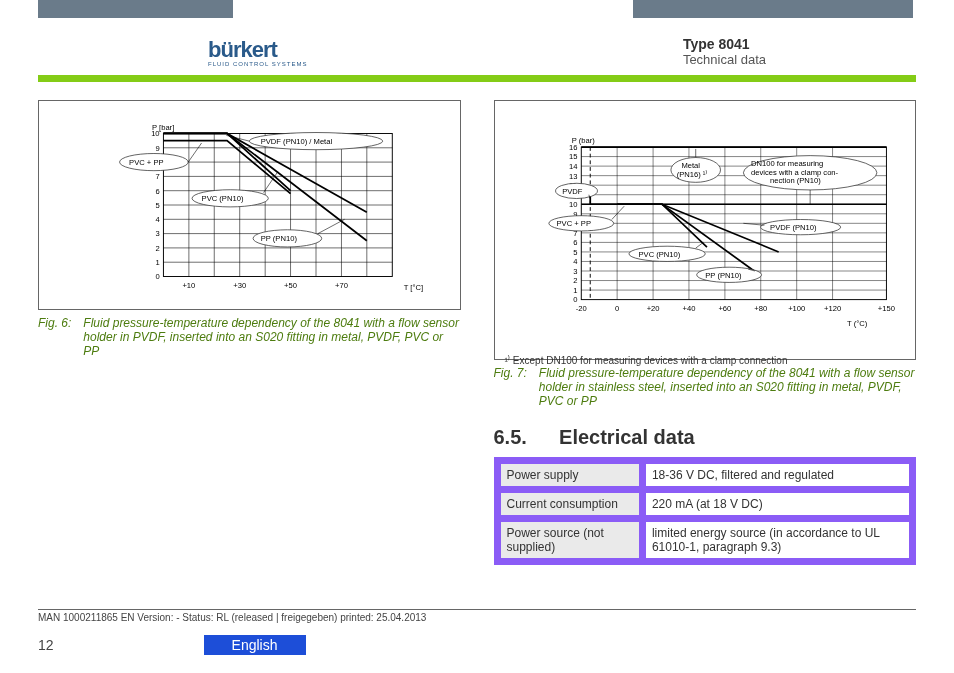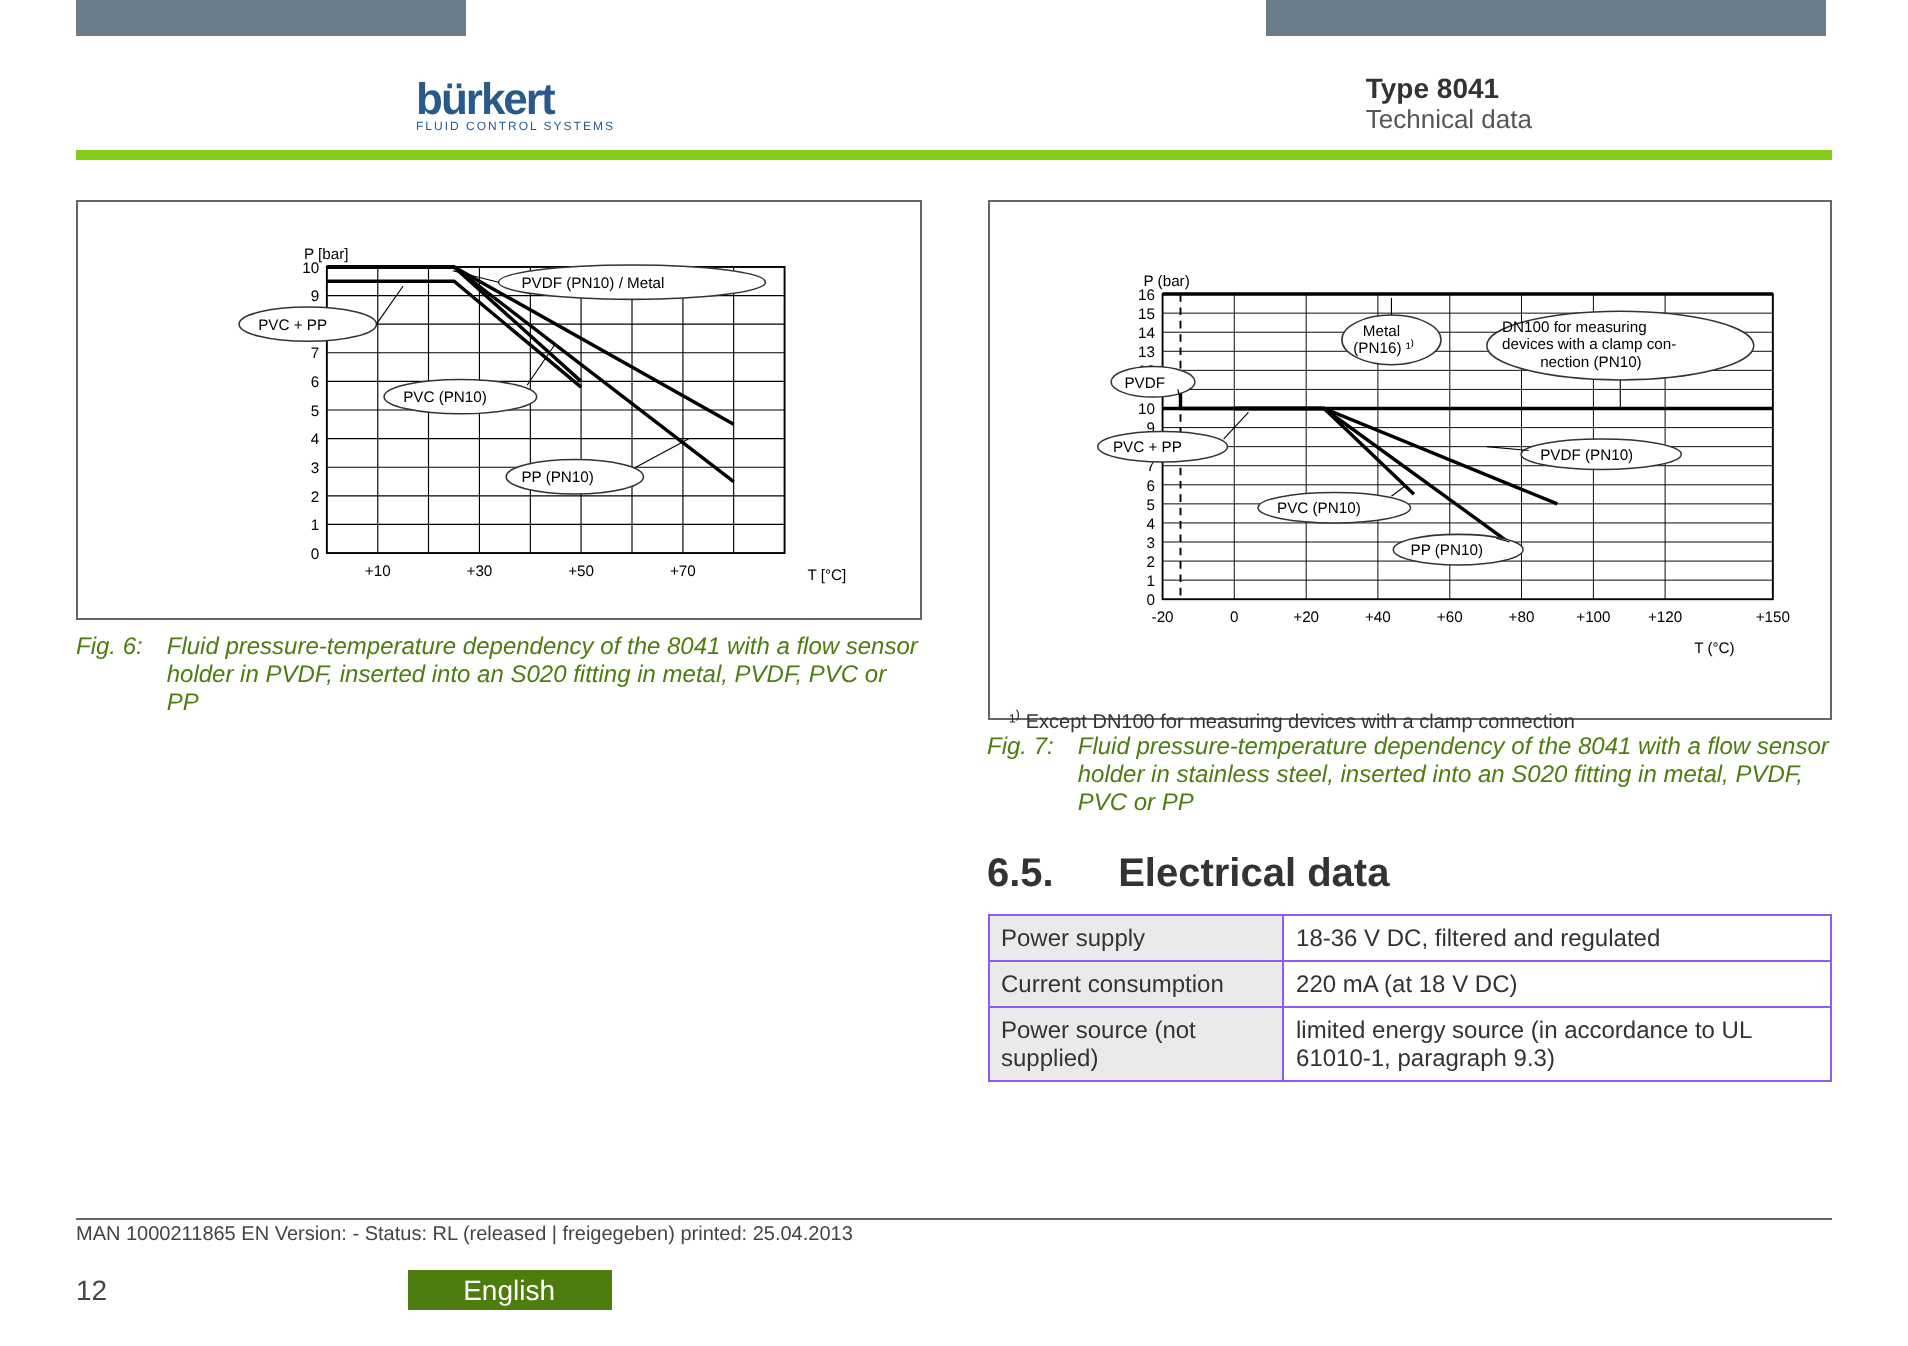--- a/index.html
+++ b/index.html
@@ -12,21 +12,21 @@
     overflow: hidden;
     font-size: 12px;
     color: #333;
   }
   .top-bars { position: absolute; top: 0; left: 0; right: 0; height: 18px; display: flex; }
   .top-bar-left { width: 195px; background: #6a7b8a; height: 18px; margin-left: 38px; }
   .top-bar-right { width: 280px; background: #6a7b8a; height: 18px; margin-left: 400px; }
   .header {
     position: absolute; top: 36px; left: 38px; right: 38px;
     display: flex; align-items: center; justify-content: space-between;
-    border-bottom: 5px solid #84cc16;
+    border-bottom: 7px solid #84cc16;
     padding-bottom: 8px;
   }
   .logo { display: flex; flex-direction: column; align-items: flex-start; margin-left: 170px; }
   .logo-text { font-size: 22px; font-weight: bold; color: #2a5a8a; letter-spacing: -1px; }
   .logo-sub { font-size: 6px; color: #2a5a8a; letter-spacing: 1px; margin-top: -2px; }
   .header-right { text-align: left; margin-right: 150px; }
   .type-label { font-size: 14px; font-weight: bold; color: #333; }
   .tech-label { font-size: 13px; color: #555; font-weight: normal; }
   .content {
     position: absolute; top: 100px; left: 38px; right: 38px;
@@ -41,35 +41,35 @@
   }
   .chart1 { height: 210px; }
   .chart2 { height: 260px; }
   svg { display: block; }
   .caption { font-style: italic; font-size: 12px; margin-top: 6px; color: #4d7c0f; display: flex; gap: 12px; }
   .caption-label { flex-shrink: 0; }
   .caption-text { }
   .section-heading { font-size: 20px; font-weight: bold; margin-top: 18px; margin-bottom: 8px; }
   .section-num { display: inline-block; width: 60px; }
   table.elec { border-collapse: collapse; width: 100%; font-size: 12px; }
-  table.elec td { border: 1px solid #8b5cf6; padding: 4px 6px; vertical-align: top; }
+  table.elec td { border: 7px solid #8b5cf6; padding: 4px 6px; vertical-align: top; }
   table.elec td:first-child { background: #eaeaea; width: 35%; }
   .footnote { font-size: 10px; margin-top: 4px; }
   .foot-line {
     position: absolute; bottom: 50px; left: 38px; right: 38px;
     border-top: 1px solid #666;
     font-size: 10px; color: #444; padding-top: 2px;
   }
   .page-footer {
     position: absolute; bottom: 18px; left: 38px; right: 38px;
     display: flex; align-items: center;
   }
   .page-num { font-size: 14px; color: #444; }
   .lang-badge {
-    margin-left: 150px; background: #4d7c0f; color: #fff;
+    margin-left: 150px; background: #1d4ed8; color: #fff;
     padding: 2px 28px; font-size: 14px;
   }
   .bubble { fill: #fff; stroke: #333; stroke-width: 0.8; }
   .btxt { font-size: 8px; fill: #000; }
 </style>
 </head>
 <body>
 
 <div class="top-bars">
   <div class="top-bar-left"></div>

